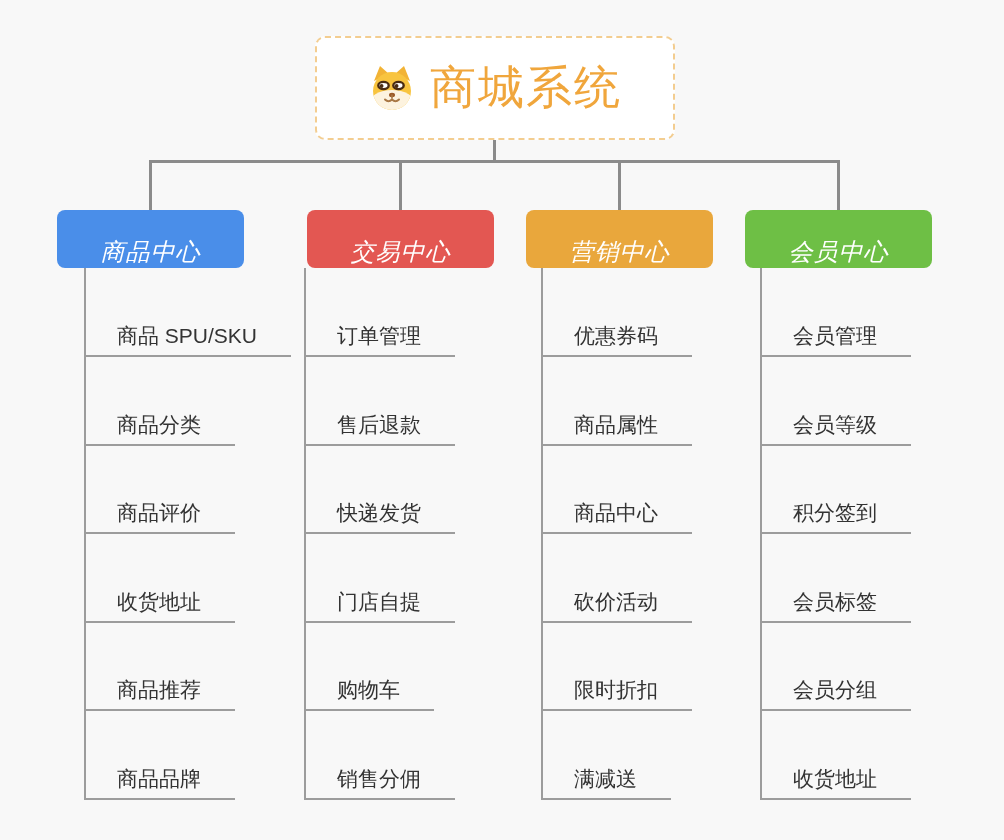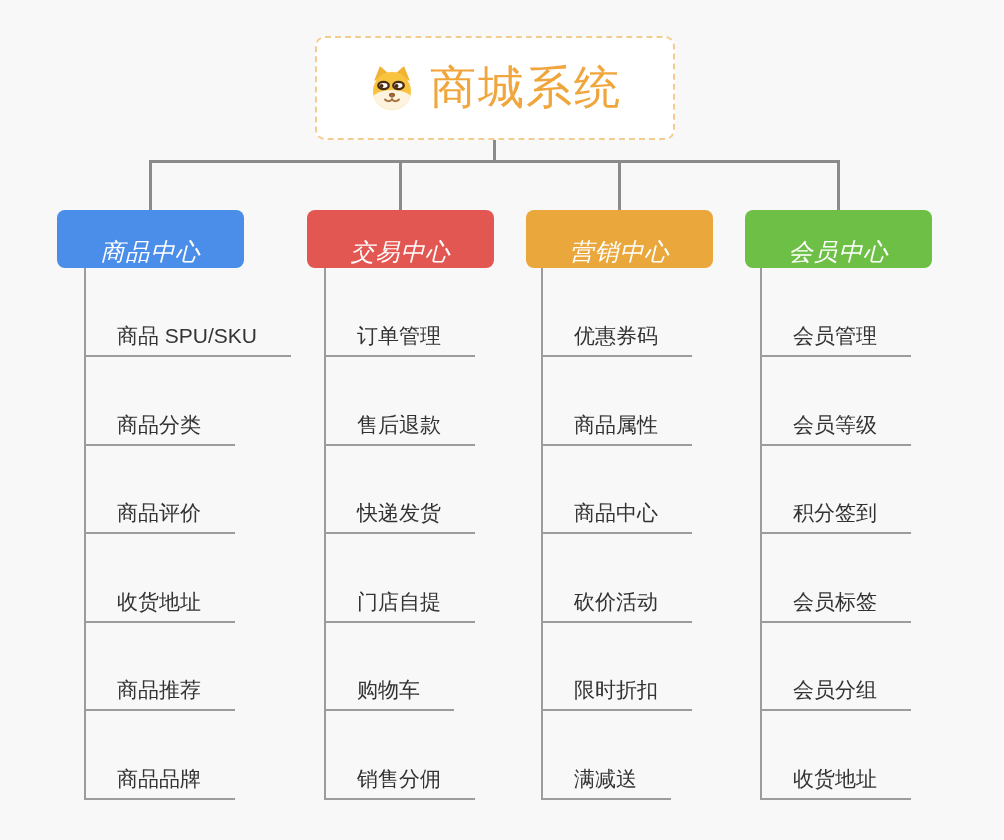--- a/index.html
+++ b/index.html
@@ -38,21 +38,21 @@
 
   
   .spine { position: absolute; top: 268px; width: 2px; height: 532px; background: #9c9c9c; }
   .child {
     position: absolute;
     border-bottom: 2px solid #9c9c9c;
     font-size: 21px; line-height: 1; color: #333333;
     padding: 0 34px 9px 33px;
     white-space: nowrap;
   }
-  .col1 { left: 84px; }  .col2 { left: 324px; }  .col3 { left: 541px; }  .col4 { left: 760px; }
+  .col1 { left: 84px; }  .col2 { left: 304px; }  .col3 { left: 541px; }  .col4 { left: 760px; }
   .r0 { top: 325px; } .r1 { top: 414px; } .r2 { top: 502px; }
   .r3 { top: 591px; } .r4 { top: 679px; } .r5 { top: 768px; }
 </style>
 </head>
 <body>
 
 <div class="canvas">
 
   <div class="conn" style="left:493px; top:140px; width:3px; height:22px"></div>
   <div class="conn" style="left:149px; top:160px; width:691px; height:3px"></div>

